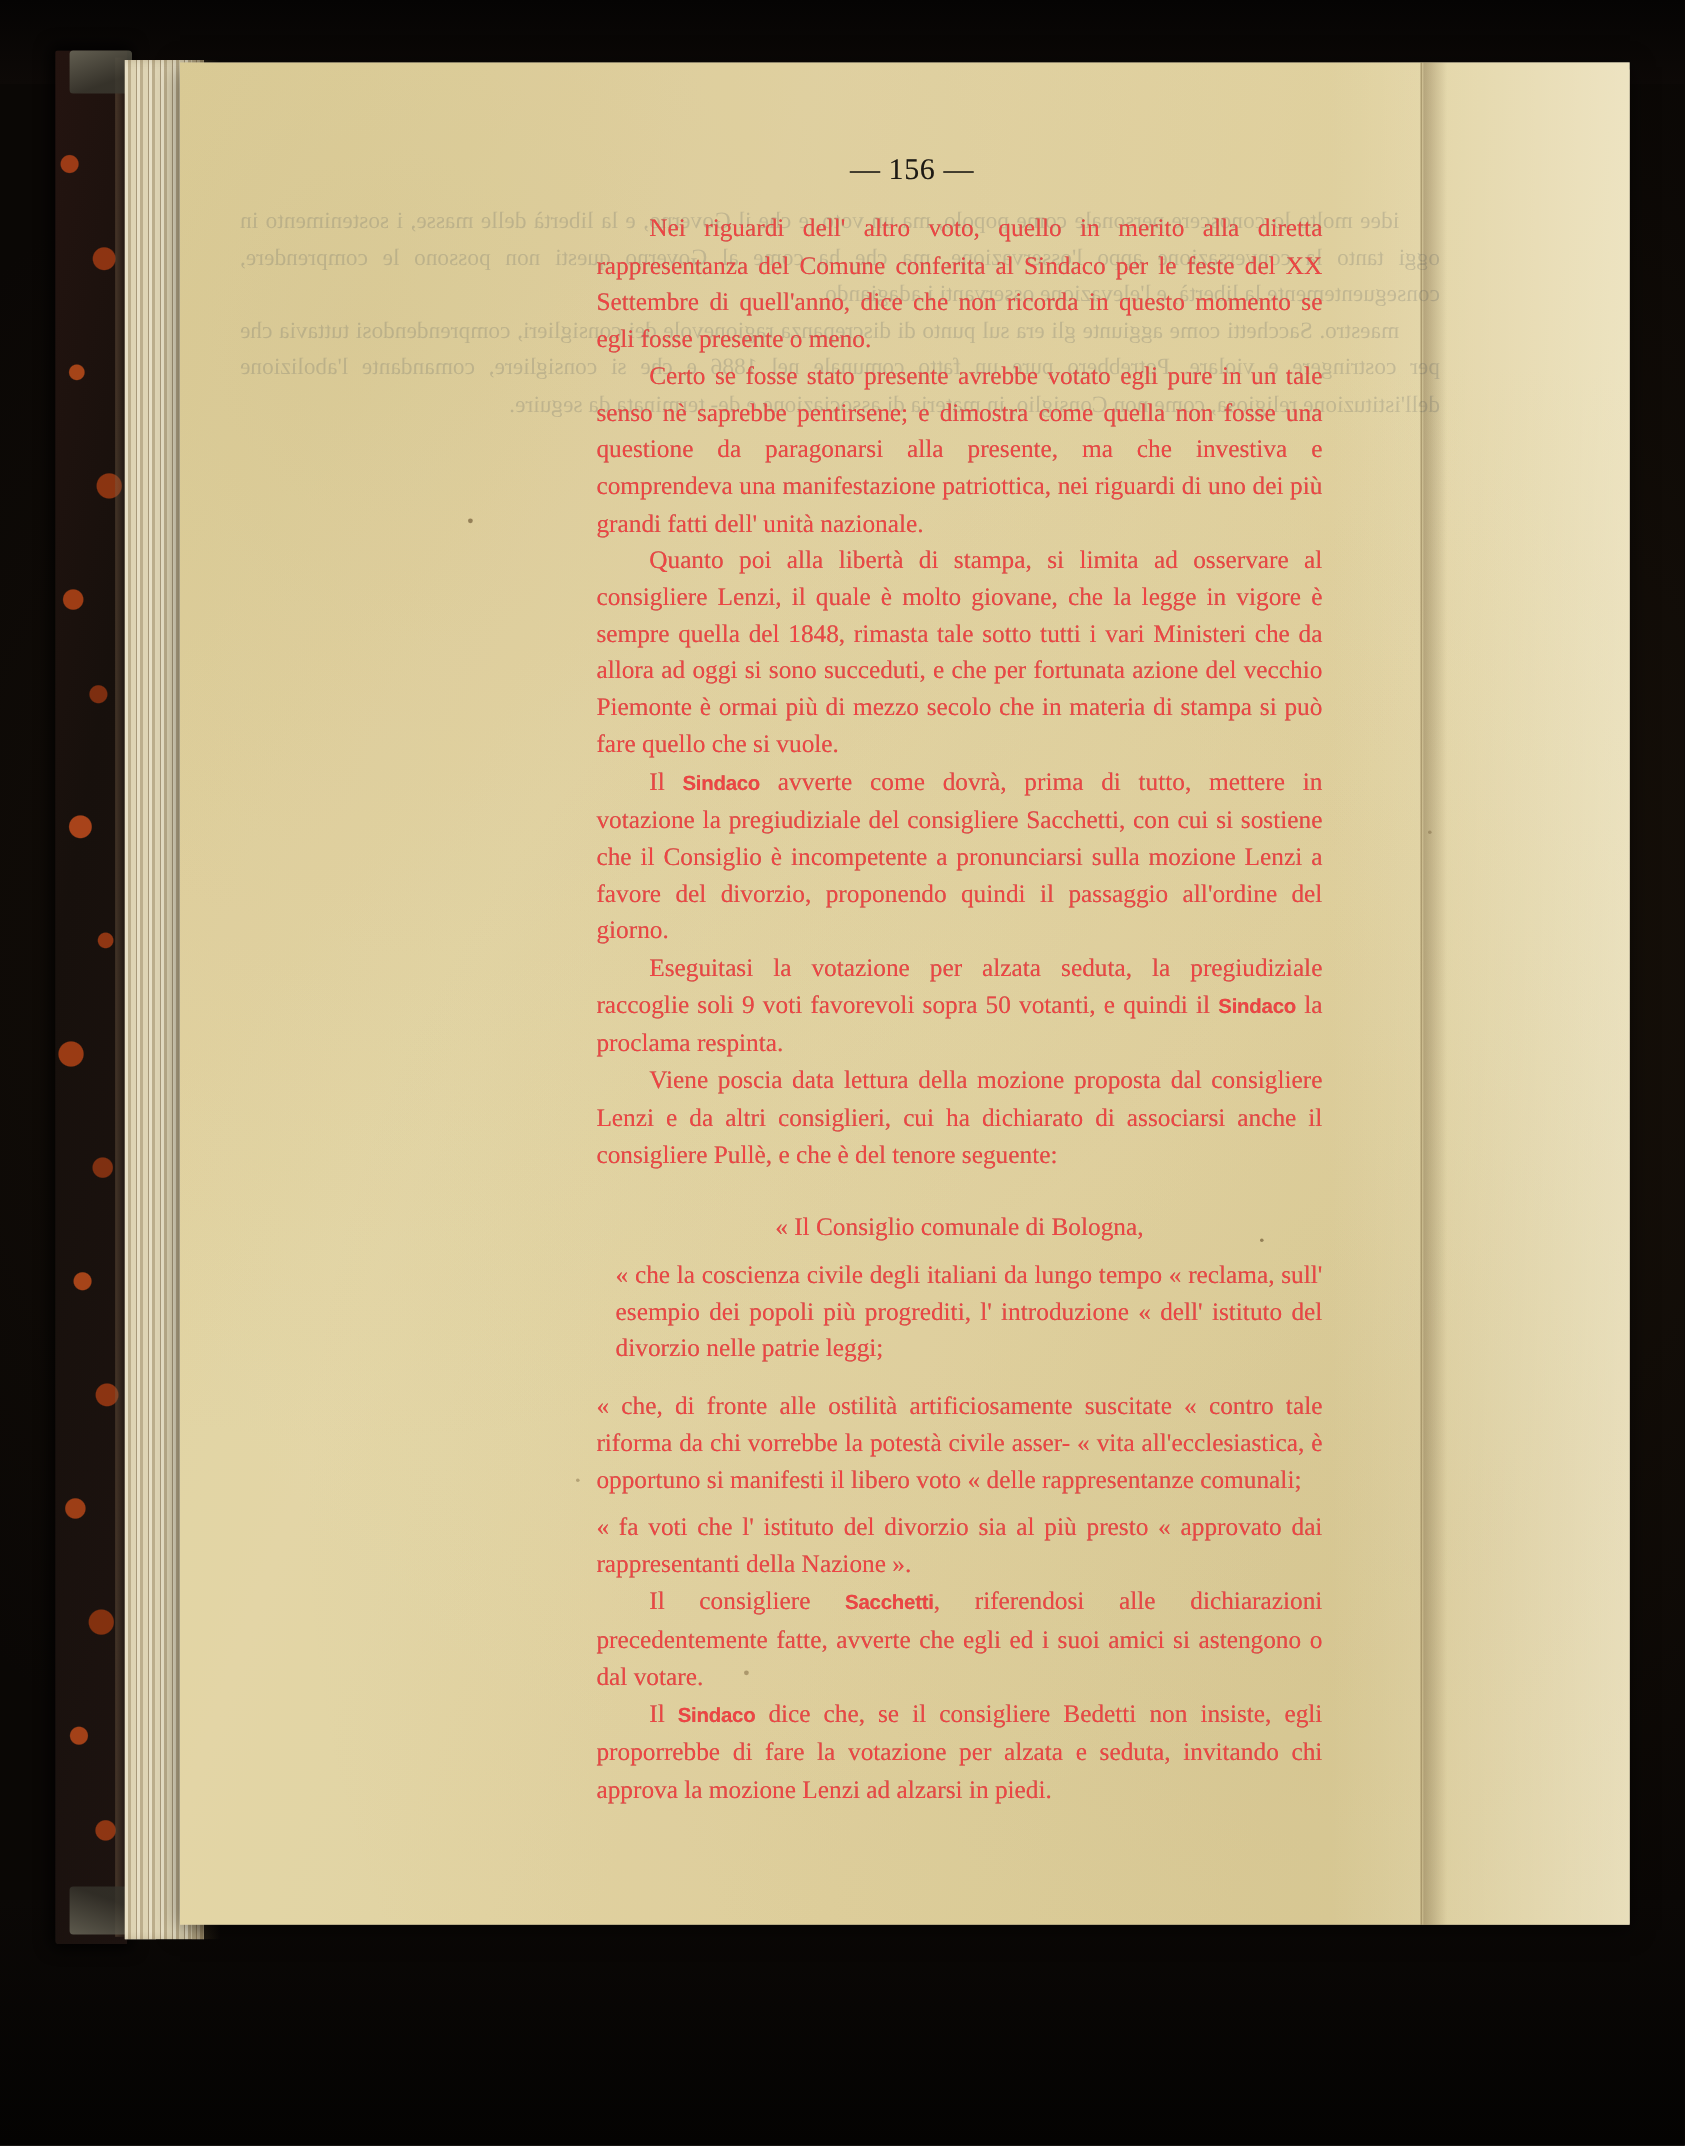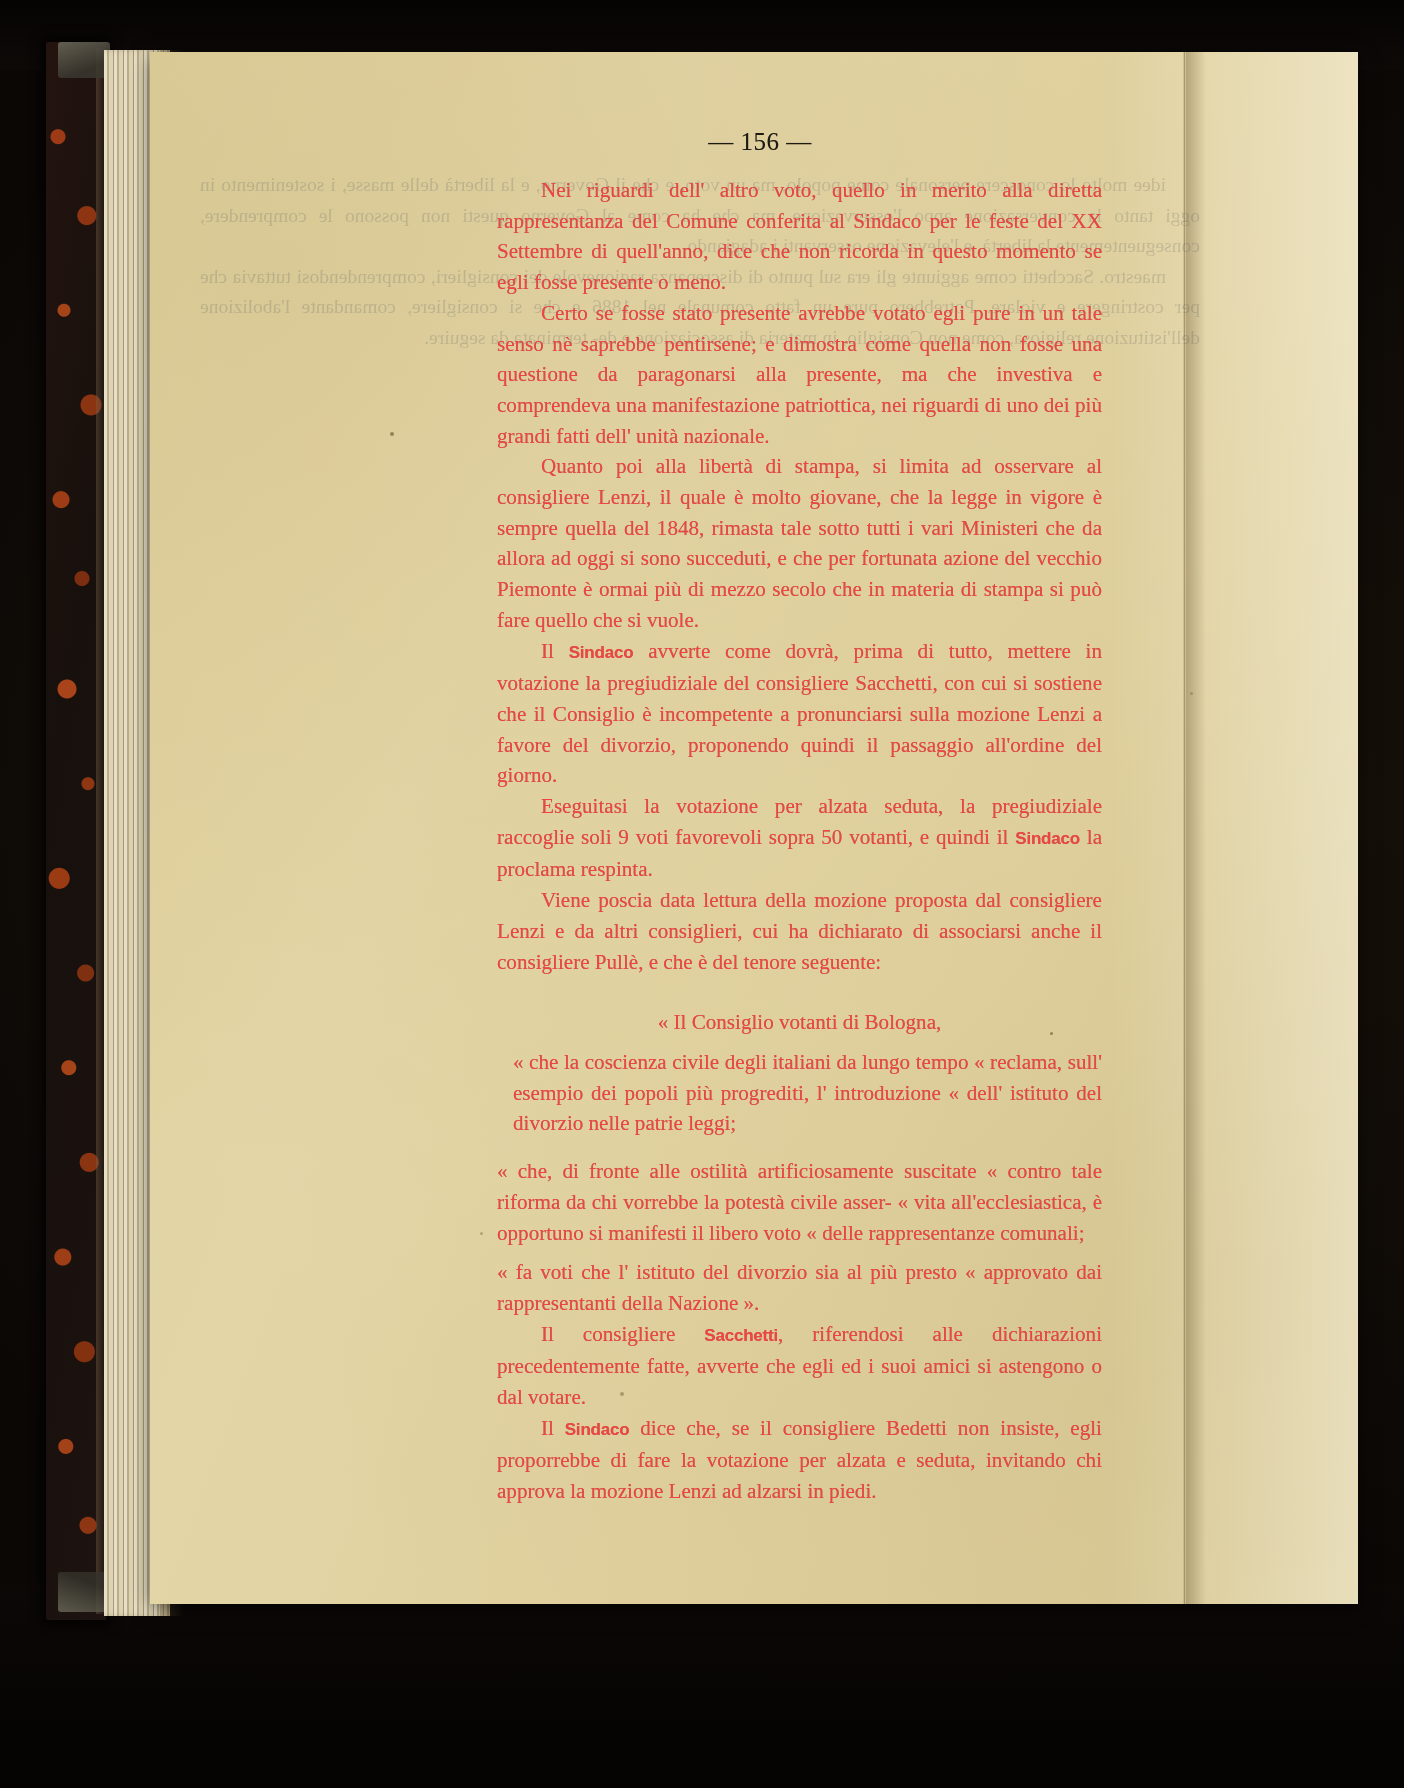--- a/index.html
+++ b/index.html
@@ -163,21 +163,21 @@
     <p>Nei riguardi dell' altro voto, quello in merito alla diretta rappresentanza del Comune conferita al Sindaco per le feste del XX Settembre di quell'anno, dice che non ricorda in questo momento se egli fosse presente o meno.</p>
     <p>Certo se fosse stato presente avrebbe votato egli pure in un tale senso nè saprebbe pentirsene; e dimostra come quella non fosse una questione da paragonarsi alla presente, ma che investiva e comprendeva una manifestazione patriottica, nei riguardi di uno dei più grandi fatti dell' unità nazionale.</p>
     <p>Quanto poi alla libertà di stampa, si limita ad osservare al consigliere Lenzi, il quale è molto giovane, che la legge in vigore è sempre quella del 1848, rimasta tale sotto tutti i vari Ministeri che da allora ad oggi si sono succeduti, e che per fortunata azione del vecchio Piemonte è ormai più di mezzo secolo che in materia di stampa si può fare quello che si vuole.</p>
 
     <p><span>Il </span><span class="nm">Sindaco</span><span> avverte come dovrà, prima di tutto, mettere in votazione la pregiudiziale del consigliere Sacchetti, con cui si sostiene che il Consiglio è incompetente a pronunciarsi sulla mozione Lenzi a favore del divorzio, proponendo quindi il passaggio all'ordine del giorno.</span></p>
 
     <p><span>Eseguitasi la votazione per alzata seduta, la pregiudiziale raccoglie soli 9 voti favorevoli sopra 50 votanti, e quindi il </span><span class="nm">Sindaco</span><span> la proclama respinta.</span></p>
 
     <p>Viene poscia data lettura della mozione proposta dal consigliere Lenzi e da altri consiglieri, cui ha dichiarato di associarsi anche il consigliere Pullè, e che è del tenore seguente:</p>
 
-    <p class="quote center-line" style="margin-top:30px;">« Il Consiglio votanti di Bologna,</p>
+    <p class="quote center-line" style="margin-top:30px;">« Il Consiglio comunale di Bologna,</p>
 
     <p class="quote q-ind" style="margin-top:9px;margin-left:16px;">« che la coscienza civile degli italiani da lungo tempo « reclama, sull' esempio dei popoli più progrediti, l' introduzione « dell' istituto del divorzio nelle patrie leggi;</p>
     <p class="quote q-ind" style="margin-top:17px;">« che, di fronte alle ostilità artificiosamente suscitate « contro tale riforma da chi vorrebbe la potestà civile asser- « vita all'ecclesiastica, è opportuno si manifesti il libero voto « delle rappresentanze comunali;</p>
     <p class="quote q-ind" style="margin-top:9px;">« fa voti che l' istituto del divorzio sia al più presto « approvato dai rappresentanti della Nazione ».</p>
 
     <p><span>Il consigliere </span><span class="nm">Sacchetti</span><span>, riferendosi alle dichiarazioni precedentemente fatte, avverte che egli ed i suoi amici si astengono o dal votare.</span></p>
 
 
     <p><span>Il </span><span class="nm">Sindaco</span><span> dice che, se il consigliere Bedetti non insiste, egli proporrebbe di fare la votazione per alzata e seduta, invitando chi approva la mozione Lenzi ad alzarsi in piedi.</span></p>
 

